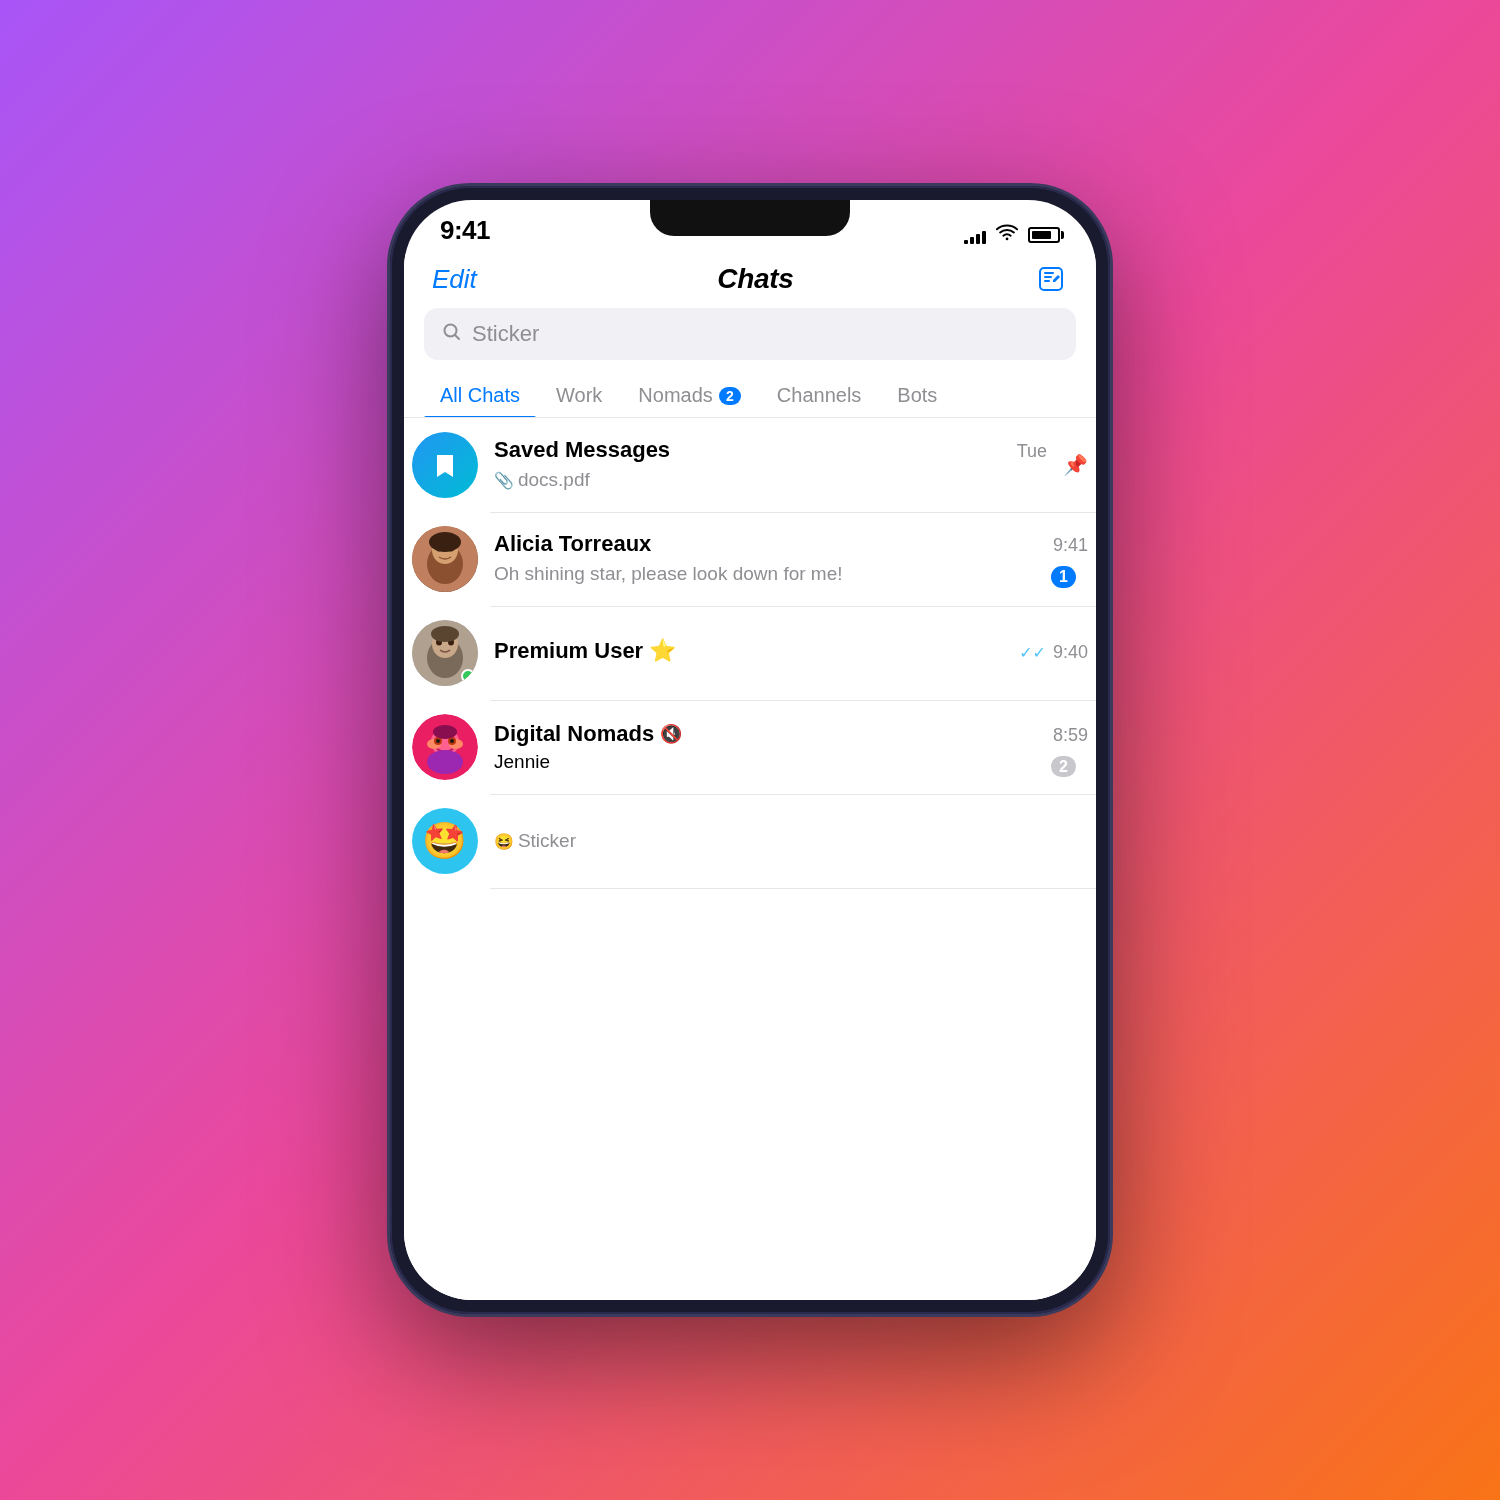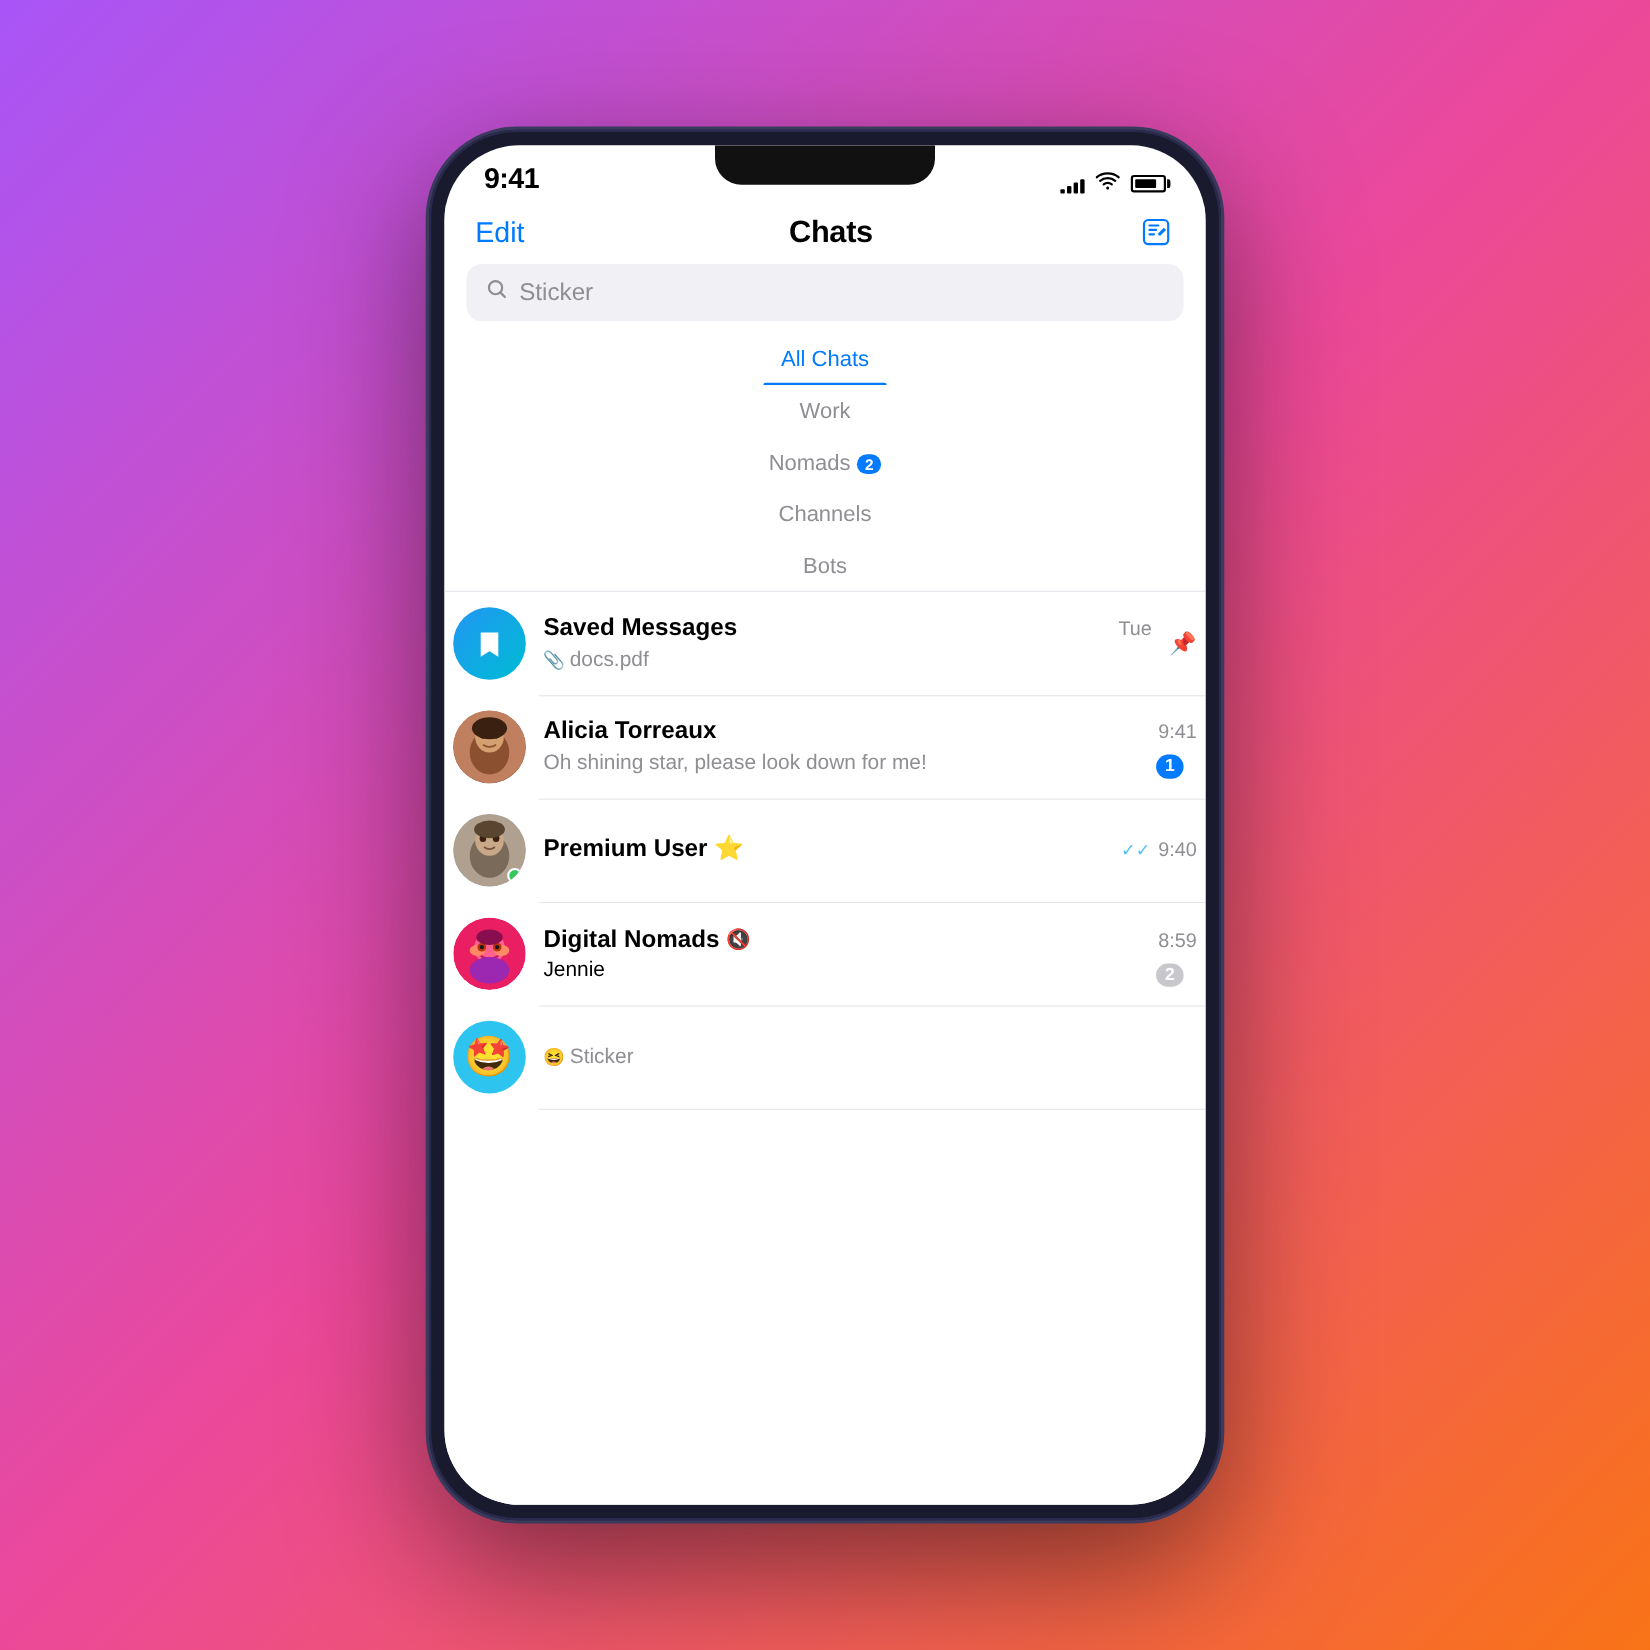--- a/index.html
+++ b/index.html
@@ -11,21 +11,21 @@
       background: linear-gradient(135deg, #a855f7 0%, #ec4899 50%, #f97316 100%);
       display: flex;
       align-items: center;
       justify-content: center;
       font-family: -apple-system, BlinkMacSystemFont, 'SF Pro Display', 'Helvetica Neue', sans-serif;
     }
 
     .phone-wrapper {
       position: relative;
       width: 720px;
-      height: 1264px;
+      height: 1128px;
     }
 
     .phone-frame {
       position: absolute;
       inset: 0;
       background: #1a1a2e;
       border-radius: 80px;
       box-shadow:
         0 0 0 3px #3a3a5c,
         0 40px 120px rgba(0,0,0,0.5),
@@ -140,20 +140,21 @@
       overflow: hidden;
     }
 
     
     .header {
       display: flex;
       align-items: center;
       justify-content: space-between;
       padding: 8px 28px 12px;
       flex-shrink: 0;
+      font-style: italic;
     }
 
     .header-edit {
       font-size: 26px;
       color: #007AFF;
       font-weight: 400;
       cursor: pointer;
     }
 
     .header-title {
@@ -203,21 +204,20 @@
 
     
     .tabs {
       display: flex;
       align-items: center;
       padding: 0 20px;
       gap: 4px;
       border-bottom: 1px solid #e5e5ea;
       flex-shrink: 0;
       overflow-x: auto;
-      flex-direction: column;
     }
 
     .tabs::-webkit-scrollbar { display: none; }
 
     .tab {
       padding: 10px 16px;
       font-size: 20px;
       color: #8e8e93;
       font-weight: 400;
       cursor: pointer;

